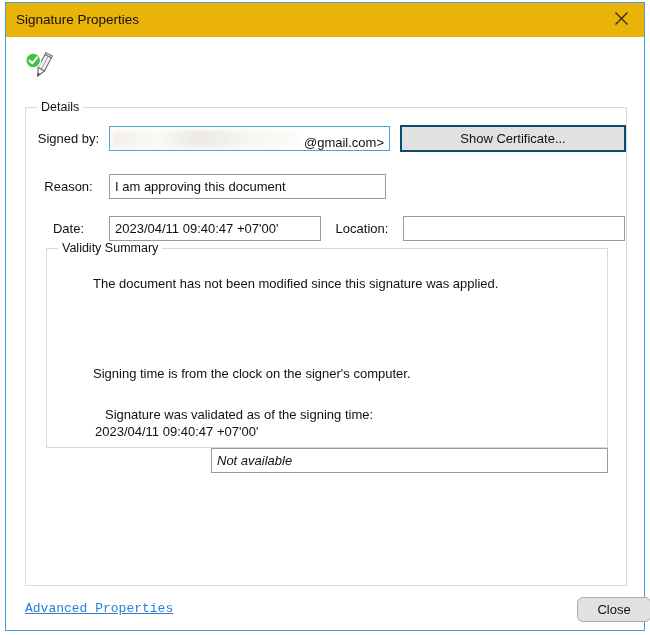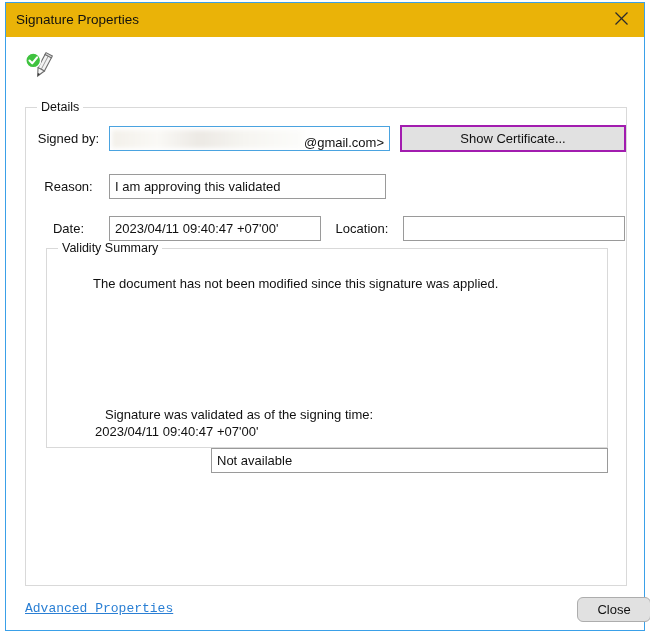--- a/index.html
+++ b/index.html
@@ -165,21 +165,21 @@
     pointer-events: none;
   }
   #signedby-value {
     position: relative;
     z-index: 2;
   }
 
   #reason-box  { left: 83px; top: 66px;  width: 277px; height: 25px; }
   #date-box    { left: 83px; top: 108px; width: 212px; height: 25px; }
   #location-box{ left: 377px; top: 108px; width: 222px; height: 25px; }
-  #contact-box { left: 185px; top: 340px; width: 397px; height: 25px; }
+  #contact-box { left: 185px; top: 340px; width: 397px; height: 25px; font-style: italic; }
 
   .label-signedby { left: 8px;  top: 23px;  width: 69px; }
   .label-reason   { left: 8px;  top: 71px;  width: 69px; }
   .label-date     { left: 8px;  top: 113px; width: 69px; }
   .label-location { left: 302px;top: 113px; width: 68px; }
   .label-contact  { left: 8px;  top: 345px; width: 170px; }
 
   
   .btn {
     position: absolute;
@@ -193,21 +193,21 @@
     align-items: center;
     justify-content: center;
     cursor: default;
     white-space: nowrap;
   }
   #show-cert-btn {
     left: 374px;
     top: 17px;
     width: 226px;
     height: 27px;
-    border: 2px solid #a21caf;
+    border: 2px solid #0c4a6e;
   }
 
   
   .validity-line {
     position: absolute;
     font-size: 13px;
     color: #111111;
     white-space: nowrap;
   }
   .vl-0 { left: 46px; top: 27px; }
@@ -275,36 +275,37 @@
     <div class="field-label label-signedby">Signed by:</div>
     <div class="textbox focused" id="signedby-box">
       <div id="signedby-redaction"></div>
       <span id="signedby-value">@gmail.com&gt;</span>
     </div>
 
     <div class="btn" id="show-cert-btn">Show Certificate...</div>
 
     <div class="field-label label-reason">Reason:</div>
     <div class="textbox" id="reason-box">
-      <span>I am approving this validated</span>
+      <span>I am approving this document</span>
     </div>
 
     <div class="field-label label-date">Date:</div>
     <div class="textbox" id="date-box">
       <span>2023/04/11 09:40:47 +07'00'</span>
     </div>
 
     <div class="field-label label-location">Location:</div>
     <div class="textbox" id="location-box">
       <span></span>
     </div>
 
     <div class="groupbox" id="validity-group">
       <div class="group-legend">Validity Summary</div>
       <div class="validity-line vl-0">The document has not been modified since this signature was applied.</div>
+      <div class="validity-line vl-2">Signing time is from the clock on the signer's computer.</div>
       <div class="validity-line vl-3">Signature was validated as of the signing time:</div>
       <div class="validity-line vl-3b">2023/04/11 09:40:47 +07'00'</div>
     </div>
 
     <div class="textbox" id="contact-box">
       <span>Not available</span>
     </div>
   </div>
 
   <div class="footer-link">Advanced Properties</div>

